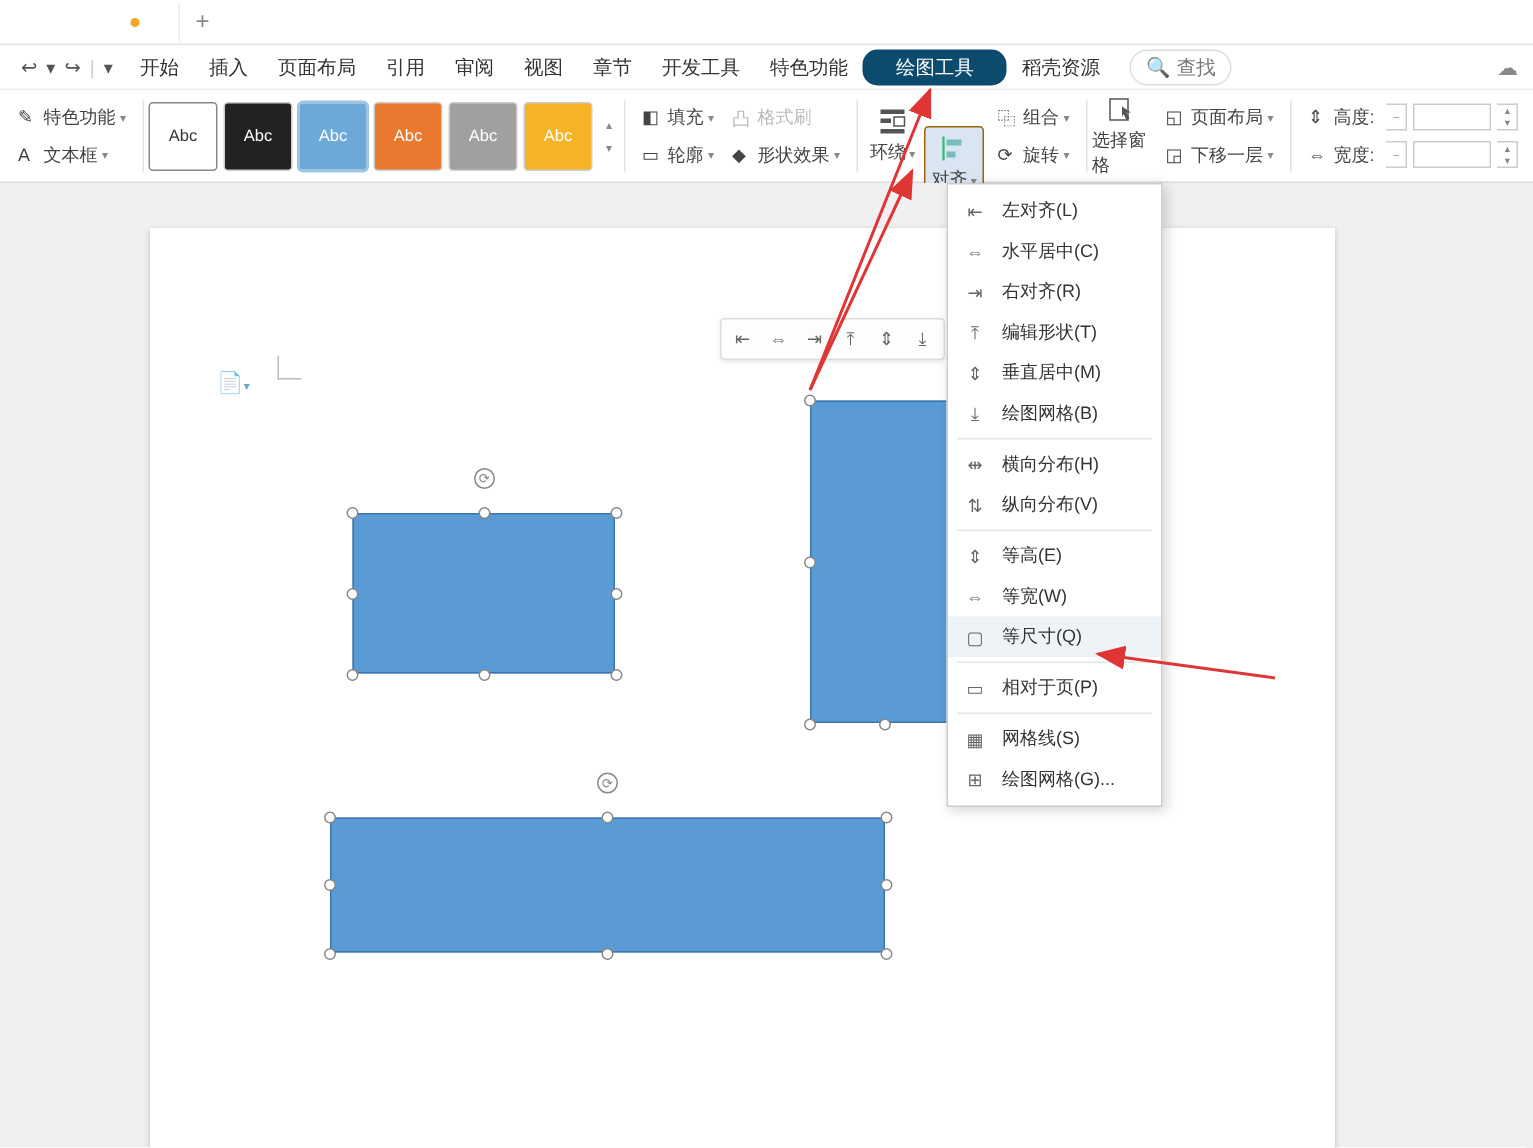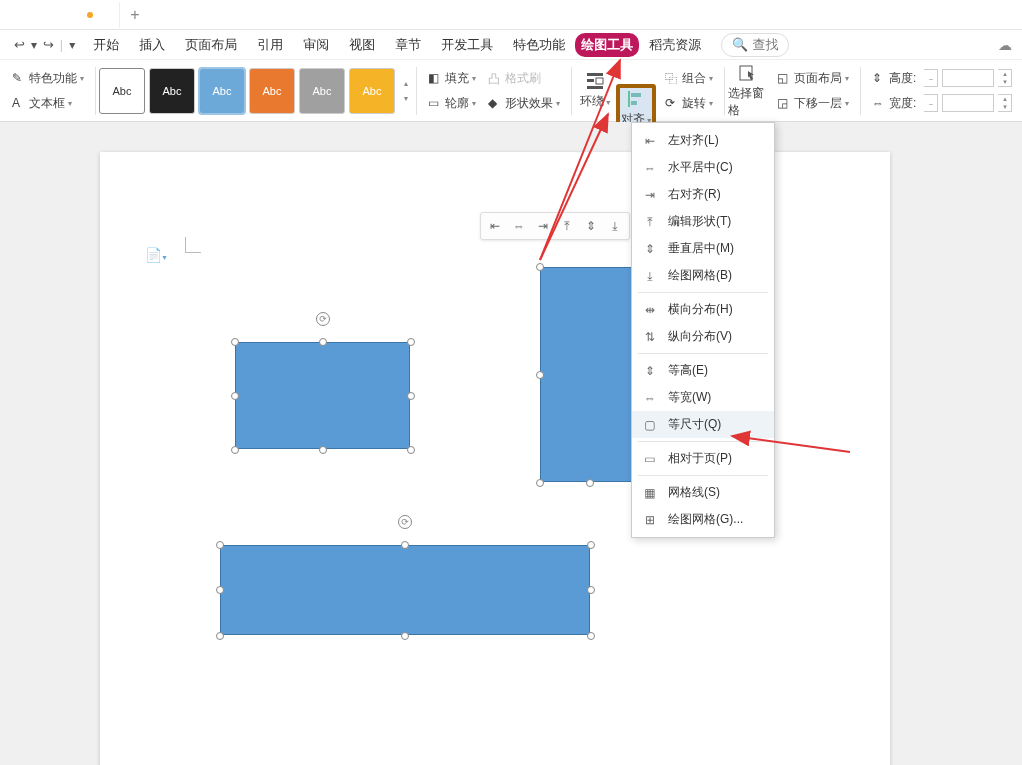--- a/index.html
+++ b/index.html
@@ -9,21 +9,21 @@
   .tabbar { height: 30px; background: #fff; display: flex; align-items: center; border-bottom: 1px solid #e5e5e5; padding-left: 60px; }
   .tab { width: 60px; height: 26px; display: flex; align-items: center; justify-content: center; border-right: 1px solid #eee; }
   .tab .dot { width: 6px; height: 6px; border-radius: 50%; background: #f5a623; }
   .addtab { width: 30px; display:flex; align-items:center; justify-content:center; color:#888; font-size:16px; }
 
   
   .menubar { height: 30px; display:flex; align-items:center; padding: 0 6px; gap: 0; border-bottom: 1px solid #eee; position:relative; }
   .qa { display:flex; align-items:center; gap:6px; color:#555; font-size:13px; padding:0 8px; }
   .qa .arrow { font-size:12px; }
   .menuitem { font-size:13px; color:#333; padding: 4px 10px; cursor:pointer; }
-  .menuitem.active { background:#be185d; color:#fff; border-radius: 10px; padding:3px 6px;font-weight:bold; }
+  .menuitem.active { background:#0c4a6e; color:#fff; border-radius: 10px; padding:3px 22px; }
   .searchbox { margin-left: 10px; display:flex; align-items:center; gap:4px; color:#777; font-size:13px; border:1px solid #ddd; border-radius:12px; padding:2px 10px; }
   .cloud-icon { position:absolute; right:10px; color:#888; font-size:14px; }
 
   
   .ribbon { height: 62px; background:#fff; border-bottom:1px solid #dcdcdc; display:flex; align-items:center; padding: 2px 4px; gap:1px; }
   .rgroup { display:flex; flex-direction:column; gap:4px; justify-content:center; padding:0 4px; }
   .rrow { display:flex; align-items:center; gap:4px; }
   .rbtn { font-size:12px; color:#444; display:flex; align-items:center; gap:3px; padding:2px 4px; border-radius:3px; white-space:nowrap;}
   .rbtn.disabled { color:#bbb; }
   .rbtn .drop { font-size:8px; color:#888; }
@@ -34,21 +34,21 @@
   .swatch { width:46px; height:46px; border:1px solid #ccc; border-radius:3px; display:flex; align-items:center; justify-content:center; font-size:11px; }
   .sw1 { background:#fff; color:#333; border-color:#888;}
   .sw2 { background:#222; color:#fff;}
   .sw3 { background:#6ca8d8; color:#fff; outline:2px solid #9cc5e6; outline-offset:-1px;}
   .sw4 { background:#e8792e; color:#fff;}
   .sw5 { background:#a0a0a0; color:#fff;}
   .sw6 { background:#f5b428; color:#fff;}
   .gallery-drop { width:14px; display:flex; flex-direction:column; align-items:center; gap:6px; color:#888; font-size:8px;}
 
   .bigbtn { display:flex; flex-direction:column; align-items:center; justify-content:center; width:40px; height:50px; font-size:12px; color:#444; border-radius:3px; gap:2px;}
-  .bigbtn.sel { background:#d9e6f2; border:4px solid #a16207;margin-top:36px; }
+  .bigbtn.sel { background:#d9e6f2; border:1px solid #a16207;margin-top:36px; }
   .bigbtn .bicon { width:20px; height:20px; }
   .bigbtn .drop { font-size:8px; color:#888; }
 
   .size-input { width:52px; height:18px; border:1px solid #ccc; font-size:11px; padding:0 2px; color:#333; }
   .stepper { width:14px; height:18px; border:1px solid #ccc; border-left:none; font-size:7px; color:#888; display:flex; flex-direction:column; }
   .stepper div{flex:1;display:flex;align-items:center;justify-content:center;}
 
   
   .workarea { position:absolute; top:122px; left:0; right:0; bottom:0; background:#f0f0f0; }
   .page { position:absolute; left:100px; top:30px; width:790px; height:640px; background:#fff; box-shadow:0 1px 4px rgba(0,0,0,0.2); }

